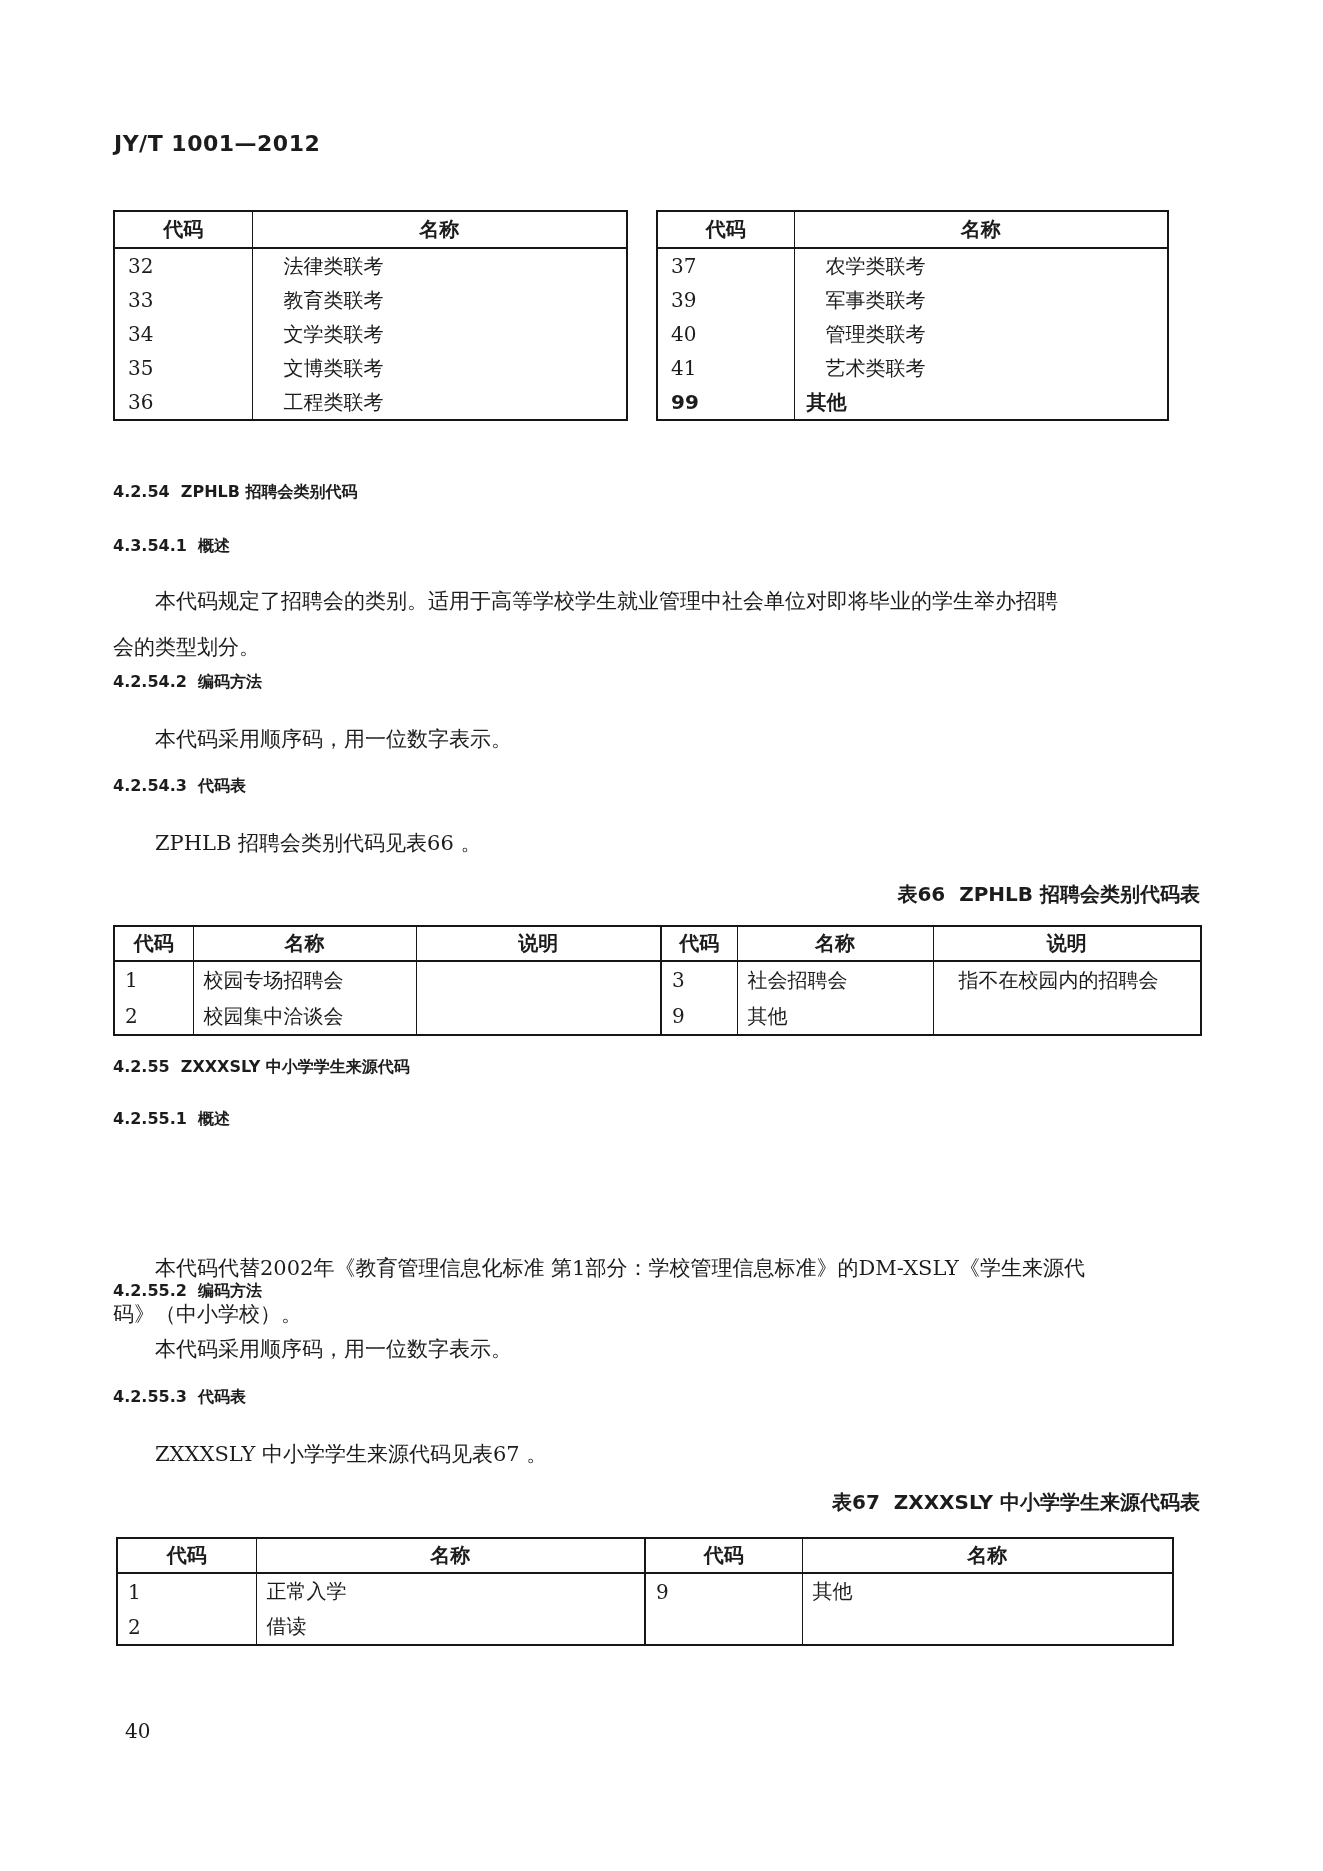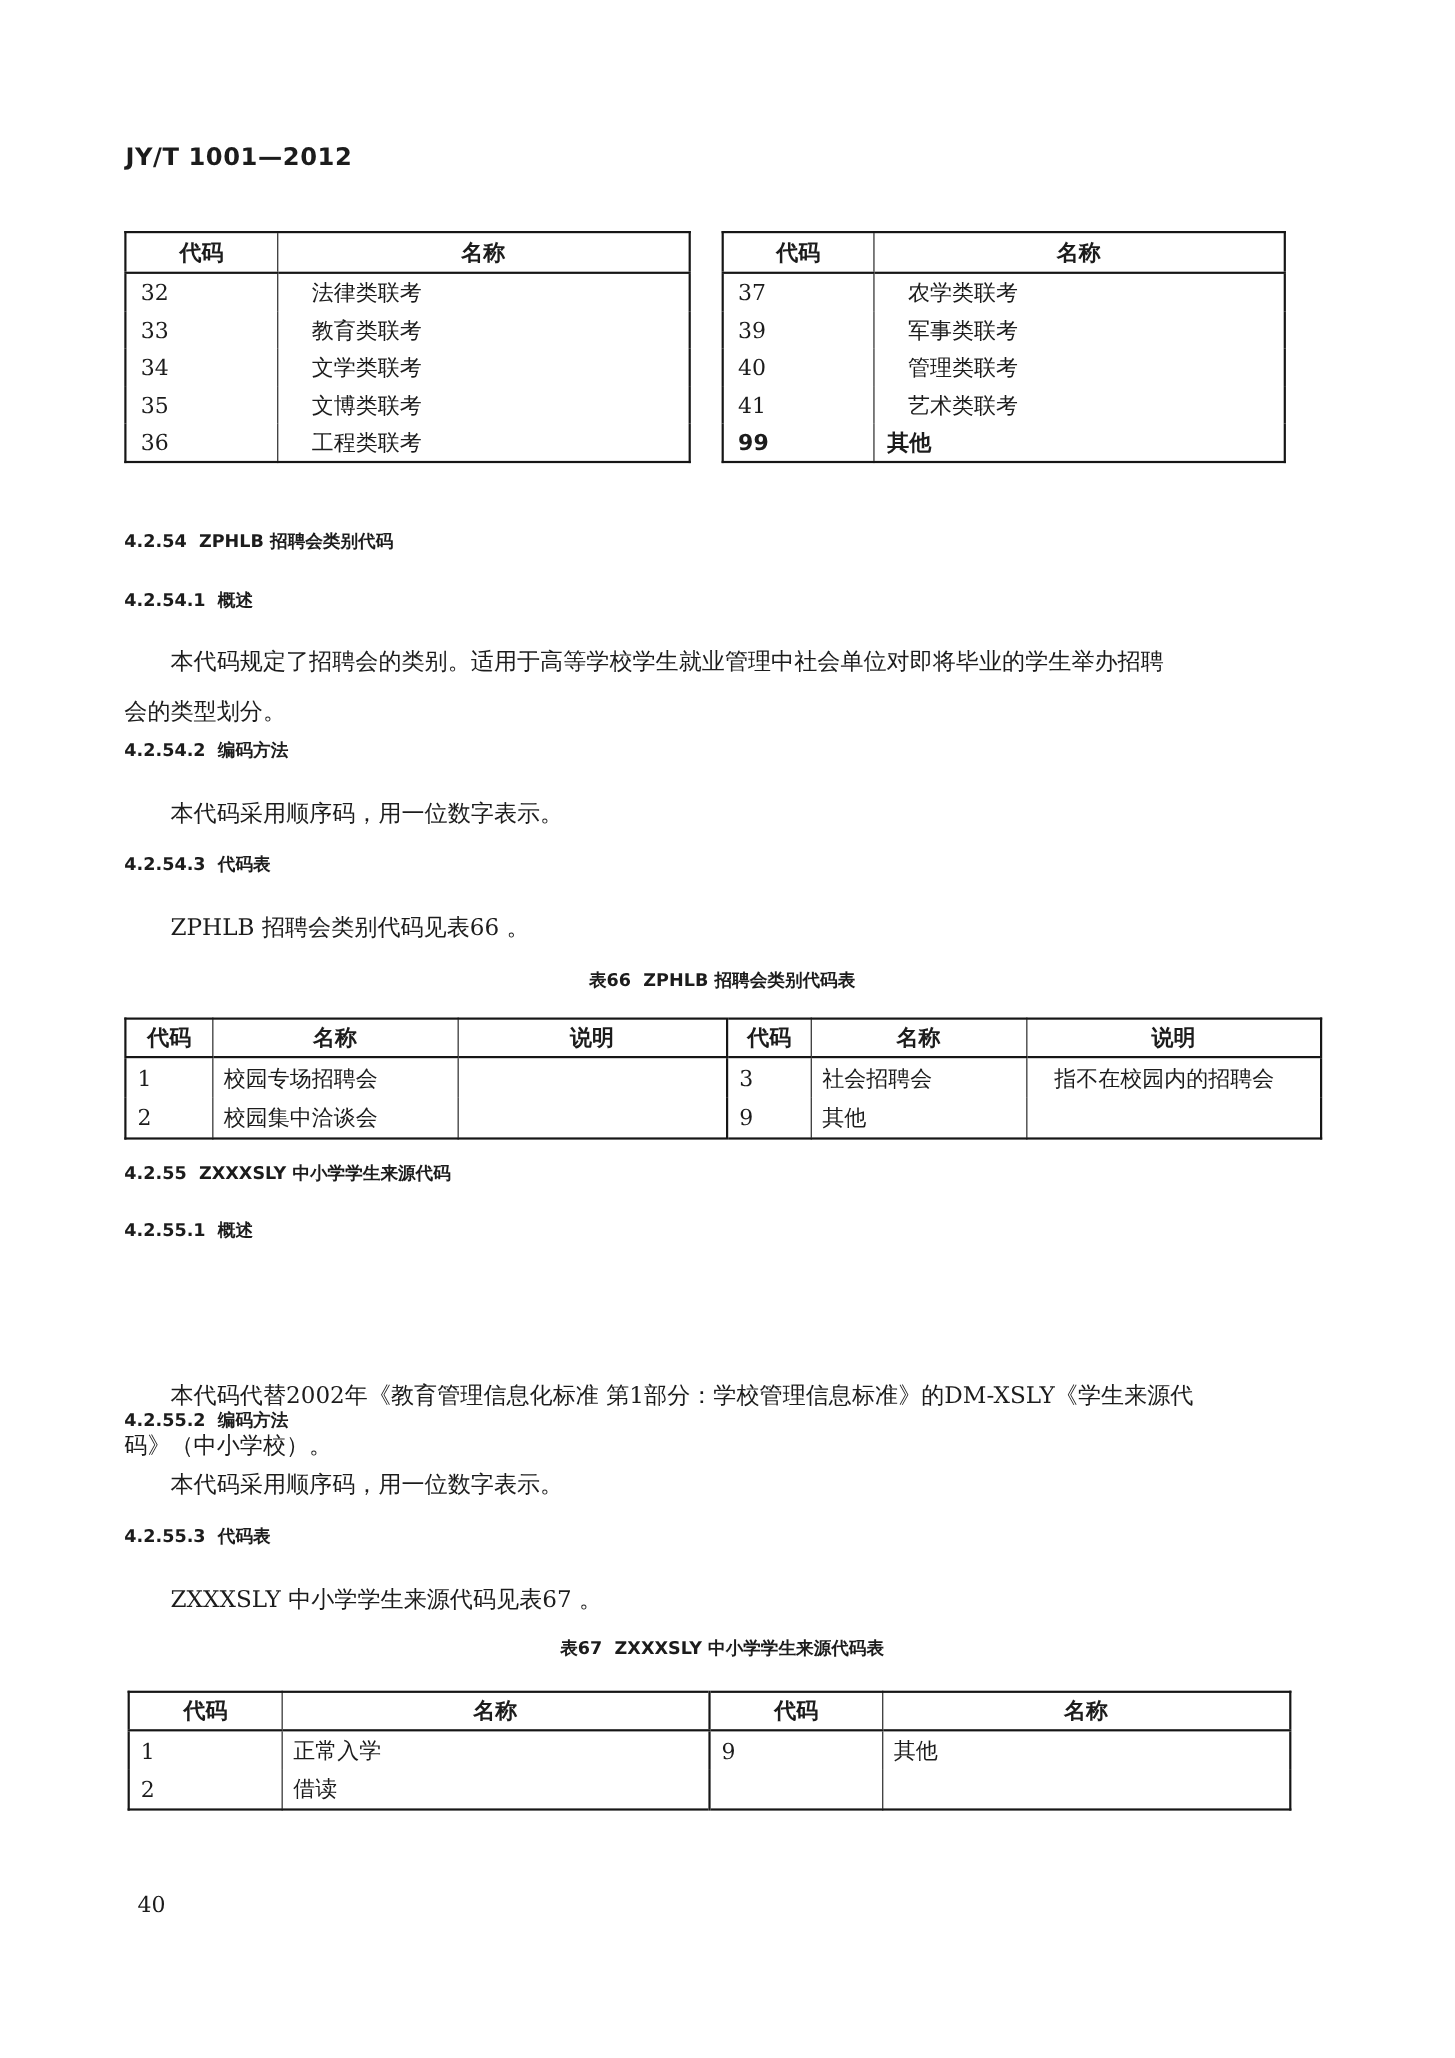--- a/index.html
+++ b/index.html
@@ -51,23 +51,23 @@
   
   .para {
     left: 113px; width: 1150px;
     font-size: 21px; line-height: 46px;
     white-space: pre-wrap;
   }
   .para p { margin: 0; text-indent: 2em; }
 
   
   .table-title {
-    left: 113px; width: 1087px; text-align: center;
-    font-family: "DejaVu Sans", "Liberation Sans", sans-serif;
-    font-weight: bold; font-size: 16px; white-space: pre-wrap;
+    left: 113px; width: 1087px; text-align: right;
+    font-family: "DejaVu Sans", "Liberation Sans", sans-serif;
+    font-weight: bold; font-size: 20px; white-space: pre-wrap;
   }
 
   
   .t66 { top: 925px; left: 113px; }
   table.t66tab { border: 2px solid #161616; width: 1087px; }
   table.t66tab th { height: 33px; border-bottom: 2px solid #161616; }
   table.t66tab td { height: 36px; text-align: left; }
   table.t66tab .v { border-left: 1px solid #161616; }
   table.t66tab .vmid { border-left: 2px solid #161616; }
   table.t66tab td { padding-left: 10px; }
@@ -150,21 +150,21 @@
     </tr>
     <tr class="bold-row">
       <td class="code">99</td>
       <td class="name col-divider">其他</td>
     </tr>
   </tbody>
     </table>
 </div>
 
 <div class="abs heading" style="top:482px">4.2.54  ZPHLB 招聘会类别代码</div>
-<div class="abs heading" style="top:536px">4.2.54.1  概述</div>
+<div class="abs heading" style="top:536px">4.3.54.1  概述</div>
 <div class="abs para" style="top:578px"><p>本代码规定了招聘会的类别。适用于高等学校学生就业管理中社会单位对即将毕业的学生举办招聘
 会的类型划分。</p></div>
 <div class="abs heading" style="top:672px">4.2.54.2  编码方法</div>
 <div class="abs para" style="top:716px"><p>本代码采用顺序码，用一位数字表示。</p></div>
 <div class="abs heading" style="top:776px">4.2.54.3  代码表</div>
 <div class="abs para" style="top:820px"><p>ZPHLB 招聘会类别代码见表66 。</p></div>
 
 <div class="abs table-title" style="top:881px">表66  ZPHLB 招聘会类别代码表</div>
 <div class="abs t66">
   <table class="t66tab">

